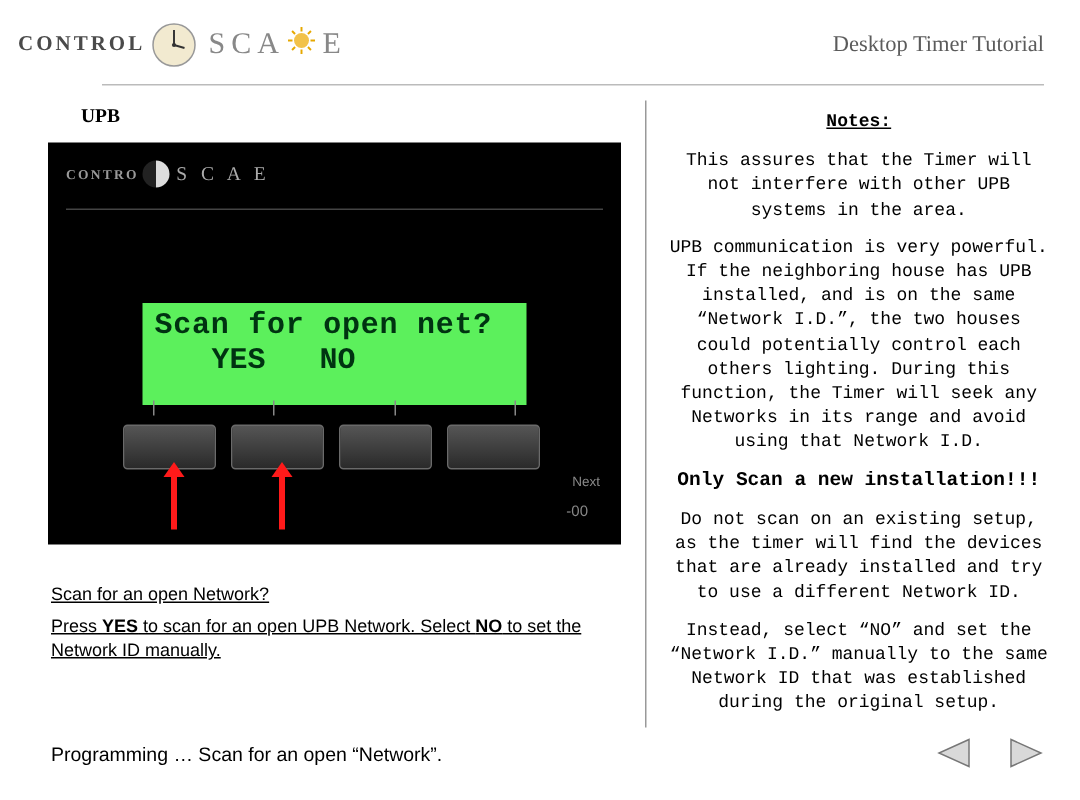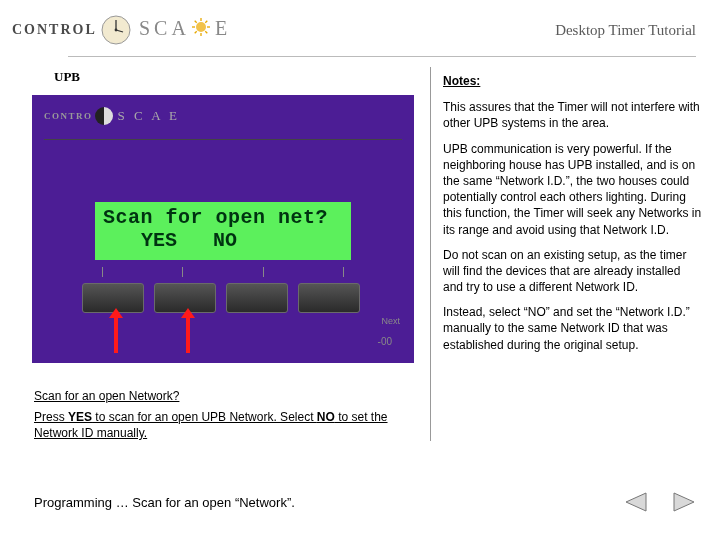--- a/index.html
+++ b/index.html
@@ -7,44 +7,44 @@
   .header { display: flex; align-items: center; padding: 14px 24px 8px 12px; }
   .logo { display: flex; align-items: center; gap: 3px; }
   .control-txt { font-family: Georgia, 'Times New Roman', serif; font-weight: bold; font-size: 14px; letter-spacing: 2px; color: #4a4a4a; }
   .clock { width: 32px; height: 32px; }
   .scape { margin-left: 4px; }
   .tutorial-title { margin-left: auto; font-family: Georgia, 'Times New Roman', serif; font-size: 15px; color: #5b5b5b; }
   .hr1 { margin: 2px 24px 0 68px; border: none; border-top: 1px solid #bbb; }
   .content { display: flex; padding: 10px 10px 0 32px; gap: 16px; }
   .left-col { flex: 0 0 380px; }
   .section-title { font-family: Georgia, 'Times New Roman', serif; font-weight: bold; font-size: 13px; margin: 2px 0 10px 22px; }
-  .device { width: 382px; height: 268px; background: #4c1d95; position: relative; }
+  .device { width: 382px; height: 268px; background: #000000; position: relative; }
   .dev-logo { position: absolute; top: 12px; left: 12px; display: flex; align-items: center; gap: 2px; }
   .dev-control { font-family: Georgia, serif; font-size: 9px; letter-spacing: 1.5px; color: #999; font-weight: bold; }
   .dev-moon { width: 18px; height: 18px; border-radius: 50%; background: linear-gradient(90deg, #222 50%, #ddd 50%); }
   .dev-scape { margin-left: 3px; color: #aaa; font-family: Georgia, serif; font-size: 13px; letter-spacing: 3px; }
   .dev-line { position: absolute; top: 44px; left: 12px; right: 12px; border-top: 1px solid #444; }
-  .lcd { position: absolute; top: 107px; left: 63px; width: 256px; height: 58px; background: #5cf05c; padding: 4px 8px; }
+  .lcd { position: absolute; top: 107px; left: 63px; width: 256px; height: 68px; background: #5cf05c; padding: 4px 8px; }
   .lcd-line1 { font-family: 'Courier New', monospace; font-weight: bold; font-size: 20px; color: #031; letter-spacing: 0.5px; }
   .lcd-line2 { font-family: 'Courier New', monospace; font-weight: bold; font-size: 20px; color: #031; }
   .lcd-line2 .spacer { display: inline-block; width: 38px; }
   .ticks { position: absolute; top: 172px; left: 70px; right: 70px; display: flex; justify-content: space-between; }
   .tick { width: 1px; height: 10px; background: #888; }
   .btn-row { position: absolute; top: 188px; left: 50px; display: flex; gap: 10px; }
   .dbtn { width: 62px; height: 30px; background: linear-gradient(#555,#2a2a2a); border: 1px solid #6a6a6a; border-radius: 3px; }
   .next-lbl { position: absolute; top: 181px; right: 14px; color: #8a8a8a; font-size: 9px; margin-top: 40px; }
   .minus { position: absolute; bottom: 16px; right: 22px; color: #888; font-size: 10px; }
   .arrow-up { position: absolute; width: 4px; height: 36px; background: #ff1a1a; }
   .arrow-up::before { content:''; position:absolute; top:-9px; left:-5px; border-left:7px solid transparent; border-right:7px solid transparent; border-bottom:10px solid #ff1a1a; }
   .arr1 { top: 222px; left: 82px; }
   .arr2 { top: 222px; left: 154px; }
   .caption-title { font-size: 12px; text-decoration: underline; margin: 26px 0 6px 2px; }
   .caption-body { font-size: 12px; text-decoration: underline; line-height: 1.35; margin-left: 2px; }
   .caption-body b { font-weight: bold; }
-  .right-col { flex: 1; border-left: 1px solid #999; padding: 6px 8px 0 12px; font-family: Liberation Sans, sans-serif; font-size: 12px; line-height: 1.35; }
+  .right-col { flex: 1; border-left: 1px solid #999; padding: 6px 8px 0 12px; font-family: Liberation Mono, monospace; font-size: 12px; line-height: 1.35; text-align: center; }
   .notes-head { font-weight: bold; text-decoration: underline; margin-bottom: 10px; }
   .right-col p { margin-bottom: 9px; }
   .only-scan { font-weight: bold; font-size: 13px; }
   .footer { position: absolute; bottom: 20px; left: 34px; right: 22px; display: flex; align-items: center; }
   .footer-text { font-size: 13px; }
   .nav { margin-left: auto; display: flex; gap: 20px; }
   .nav svg { width: 28px; height: 22px; }
 </style>
 </head>
 <body>
@@ -120,20 +120,21 @@
     <div class="caption-title">Scan for an open Network?</div>
     <div class="caption-body">
       <span>Press </span><b>YES</b><span> to scan for an open UPB Network.  Select </span><b>NO</b><span> to set the Network ID manually.</span>
     </div>
   </div>
 
   <div class="right-col">
     <div class="notes-head">Notes:</div>
     <p>This assures that the Timer will not interfere with other UPB systems in the area.</p>
     <p>UPB communication is very powerful. If the neighboring house has UPB installed, and is on the same “Network I.D.”, the two houses could potentially control each others lighting. During this function, the Timer will seek any Networks in its range and avoid using that Network I.D.</p>
+    <p class="only-scan">Only Scan  a new installation!!!</p>
     <p>Do not scan on an existing setup, as the timer will find the devices that are already installed and try to use a different Network ID.</p>
     <p>Instead, select “NO” and set the “Network I.D.” manually to the same Network ID that was established during the original setup.</p>
   </div>
 </div>
 
 <div class="footer">
   <div class="footer-text">Programming … Scan for an open “Network”.</div>
   <div class="nav">
     <svg viewBox="0 0 28 22">
         <polygon points="24,2 24,20 4,11" fill="#d9d9d9" stroke="#777"></polygon>

